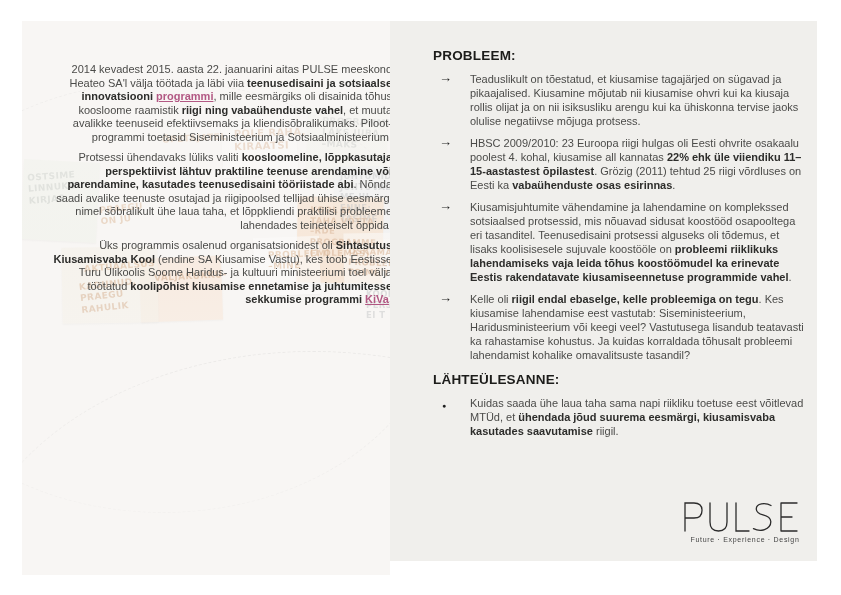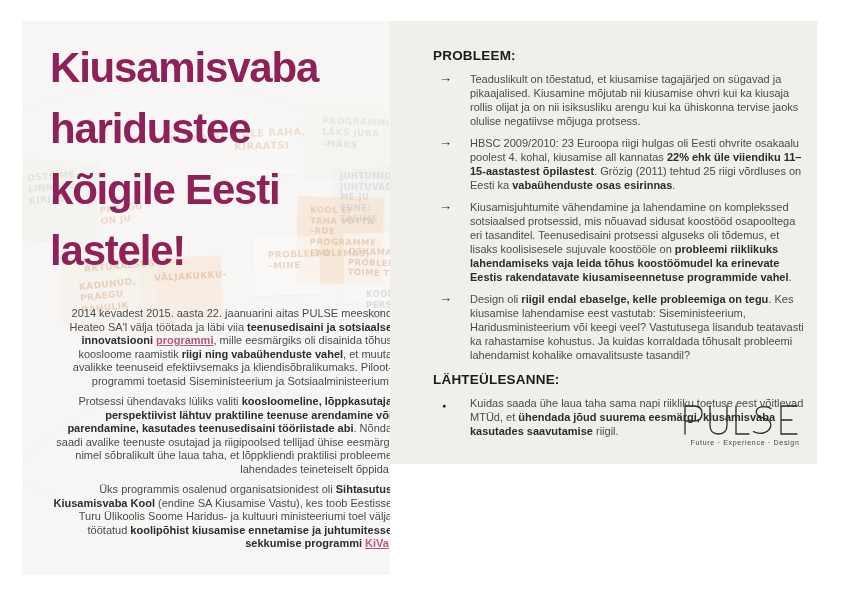--- a/index.html
+++ b/index.html
@@ -1,20 +1,20 @@
 <!DOCTYPE html>
 <html style="--title: #8e2157; --link: #b25883; --body: #4b4b49; --bold: #2d2d2b; --heading: #1c1c1a; --marker: #1f1f1f; --logo: #2b2b2b; --panel-left: #f8f6f4; --panel-right: #f0efec;"><head>
 <meta charset="utf-8">
 <style>
   html,body{margin:0;padding:0;background:#fff;}
   .page{position:relative;width:841px;height:595px;background:#fff;overflow:hidden;
         font-family:"Liberation Sans",sans-serif;}
   .panel-left{position:absolute;left:22px;top:21px;width:368px;height:554px;
         background:var(--panel-left,#f8f6f4);overflow:hidden;}
-  .panel-right{position:absolute;left:390px;top:21px;width:427px;height:443px;
+  .panel-right{position:absolute;left:390px;top:21px;width:427px;height:540px;
         background:var(--panel-right,#f0efec);overflow:hidden;}
   
   .photo{position:absolute;inset:0;overflow:hidden;}
   .note{position:absolute;box-shadow:0 1px 2px rgba(0,0,0,.10);opacity:.6;}
   .noteword{position:absolute;font-family:"DejaVu Sans",sans-serif;font-weight:bold;
         white-space:pre-line;opacity:.5;line-height:1.25;letter-spacing:.4px;}
   .arc{position:absolute;border:1px dashed rgba(130,130,130,.28);border-radius:50%;}
   .arc1{left:-140px;top:60px;width:560px;height:430px;}
   .arc2{left:-60px;top:330px;width:700px;height:500px;}
   .veil{position:absolute;inset:0;
@@ -90,21 +90,20 @@
         <div class="noteword" style="left: 132px; top: 250px; font-size: 9px; color: rgb(179, 106, 46); transform: rotate(-3deg);">VÄLJAKUKKU-</div>
         <div class="noteword" style="left: 326px; top: 226px; font-size: 8.5px; color: rgb(179, 106, 46); transform: rotate(2deg);">OSKAMATUS
 PROBLEEMIGA
 TOIME TULLA</div>
         <div class="noteword" style="left: 344px; top: 268px; font-size: 8.5px; color: rgb(138, 143, 148); transform: rotate(0deg);">KOOLI
 PERS
 EI T</div>
         <div class="veil" id="veil"></div>
     </div>
     <div class="left-content">
-      <h1>Kiusamisvaba haridustee kõigile Eesti lastele!</h1>
       <div class="intro">
         <p><span>2014 kevadest 2015. aasta 22. jaanuarini aitas PULSE meeskond Heateo SA'l välja töötada ja läbi viia </span><span class="b">teenusedisaini ja sotsiaalse innovatsiooni </span><a href="#" class="link b">programmi</a><span>, mille eesmärgiks oli disainida tõhus koosloome raamistik </span><span class="b">riigi ning vabaühenduste vahel</span><span>, et muuta avalikke teenuseid efektiivsemaks ja kliendisõbralikumaks. Piloot-programmi toetasid Siseministeerium ja Sotsiaalministeerium.</span></p>
         <p><span>Protsessi ühendavaks lüliks valiti </span><span class="b">koosloomeline, lõppkasutaja perspektiivist lähtuv praktiline teenuse arendamine või parendamine, kasutades teenusedisaini tööriistade abi</span><span>. Nõnda saadi avalike teenuste osutajad ja riigipoolsed tellijad ühise eesmärgi nimel sõbralikult ühe laua taha, et lõppkliendi praktilisi probleeme lahendades teineteiselt õppida.</span></p>
         <p><span>Üks programmis osalenud organisatsionidest oli </span><span class="b">Sihtasutus Kiusamisvaba Kool</span><span> (endine SA Kiusamise Vastu), kes toob Eestisse Turu Ülikoolis Soome Haridus- ja kultuuri ministeeriumi toel välja töötatud </span><span class="b">koolipõhist kiusamise ennetamise ja juhtumitesse sekkumise programmi </span><a href="#" class="link b">KiVa</a><span>.</span></p>
       </div>
     </div>
   </section>
 
   <section class="panel-right">
     <div class="right-content">
@@ -117,21 +116,21 @@
         <li>
           <span class="marker arrow">→</span>
           <span class="li-text"><span>HBSC 2009/2010: 23 Euroopa riigi hulgas oli Eesti ohvrite osakaalu poolest 4. kohal, kiusamise all kannatas </span><span class="b">22% ehk üle viiendiku 11–15-aastastest õpilastest</span><span>. Grözig (2011) tehtud 25 riigi võrdluses on Eesti ka </span><span class="b">vabaühenduste osas esirinnas</span><span>.</span></span>
         </li>
         <li>
           <span class="marker arrow">→</span>
           <span class="li-text"><span>Kiusamisjuhtumite vähendamine ja lahendamine on komplekssed sotsiaalsed protsessid, mis nõuavad sidusat koostööd osapooltega eri tasanditel. Teenusedisaini protsessi alguseks oli tõdemus, et lisaks koolisisesele sujuvale koostööle on </span><span class="b">probleemi riiklikuks lahendamiseks vaja leida tõhus koostöömudel ka erinevate Eestis rakendatavate kiusamiseennetuse programmide vahel</span><span>.</span></span>
         </li>
         <li>
           <span class="marker arrow">→</span>
-          <span class="li-text"><span>Design oli </span><span class="b">riigil endal ebaselge, kelle probleemiga on tegu</span><span>. Kes kiusamise lahendamise eest vastutab: Siseministeerium, Haridusministeerium või keegi veel? Vastutusega lisandub teatavasti ka rahastamise kohustus. Ja kuidas korraldada tõhusalt probleemi lahendamist kohalike omavalitsuste tasandil?</span></span>
+          <span class="li-text"><span>Kelle oli </span><span class="b">riigil endal ebaselge, kelle probleemiga on tegu</span><span>. Kes kiusamise lahendamise eest vastutab: Siseministeerium, Haridusministeerium või keegi veel? Vastutusega lisandub teatavasti ka rahastamise kohustus. Ja kuidas korraldada tõhusalt probleemi lahendamist kohalike omavalitsuste tasandil?</span></span>
         </li>
       </ul>
       <h2 class="second">LÄHTEÜLESANNE:</h2>
       <ul>
         <li>
           <span class="marker dot">●</span>
           <span class="li-text"><span>Kuidas saada ühe laua taha sama napi riikliku toetuse eest võitlevad MTÜd, et </span><span class="b">ühendada jõud suurema eesmärgi, kiusamisvaba kasutades saavutamise</span><span> riigil.</span></span>
         </li>
       </ul>
     </div>

